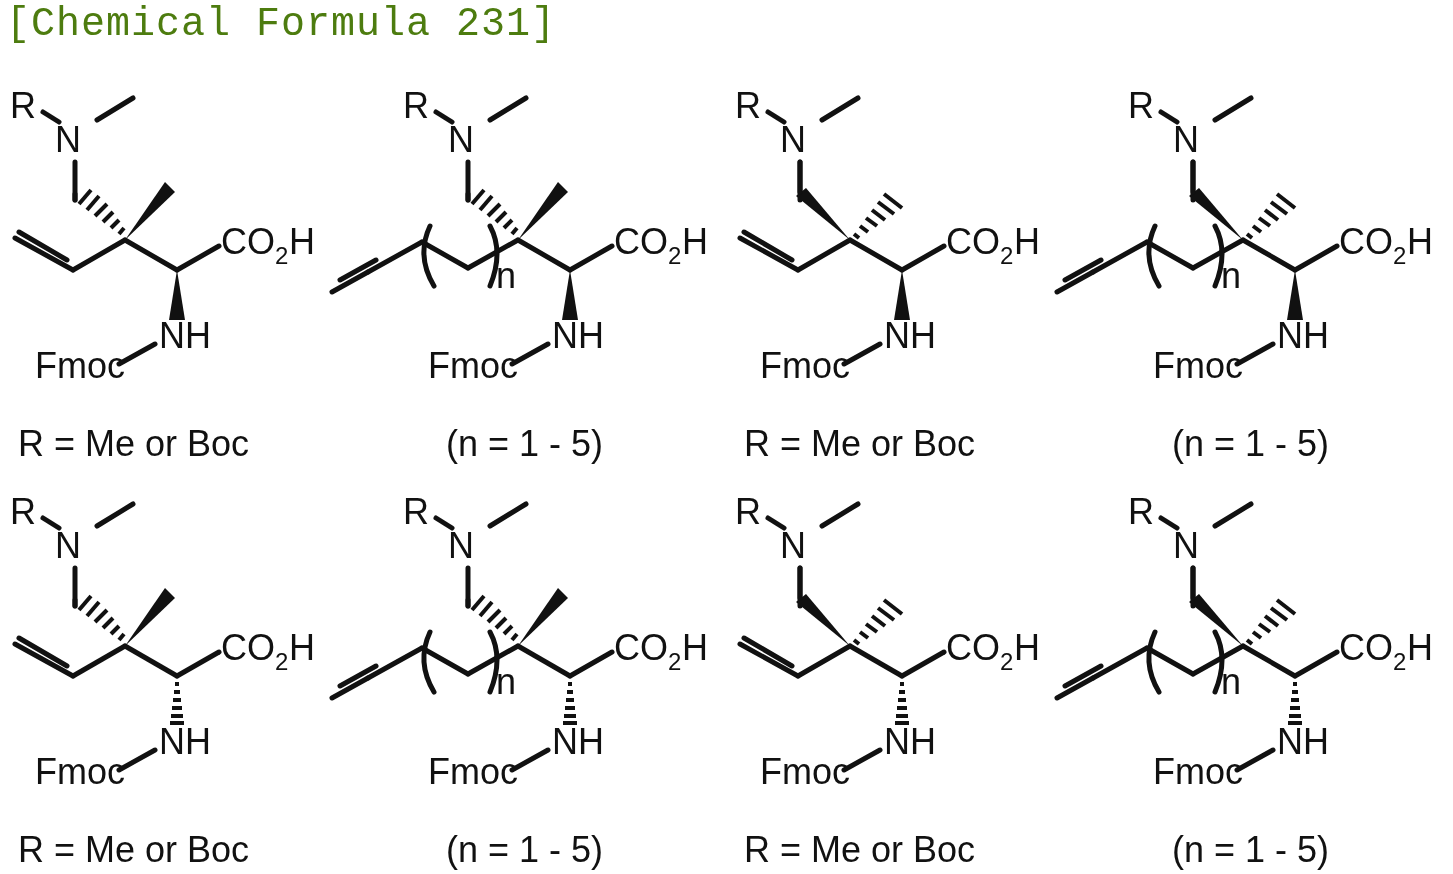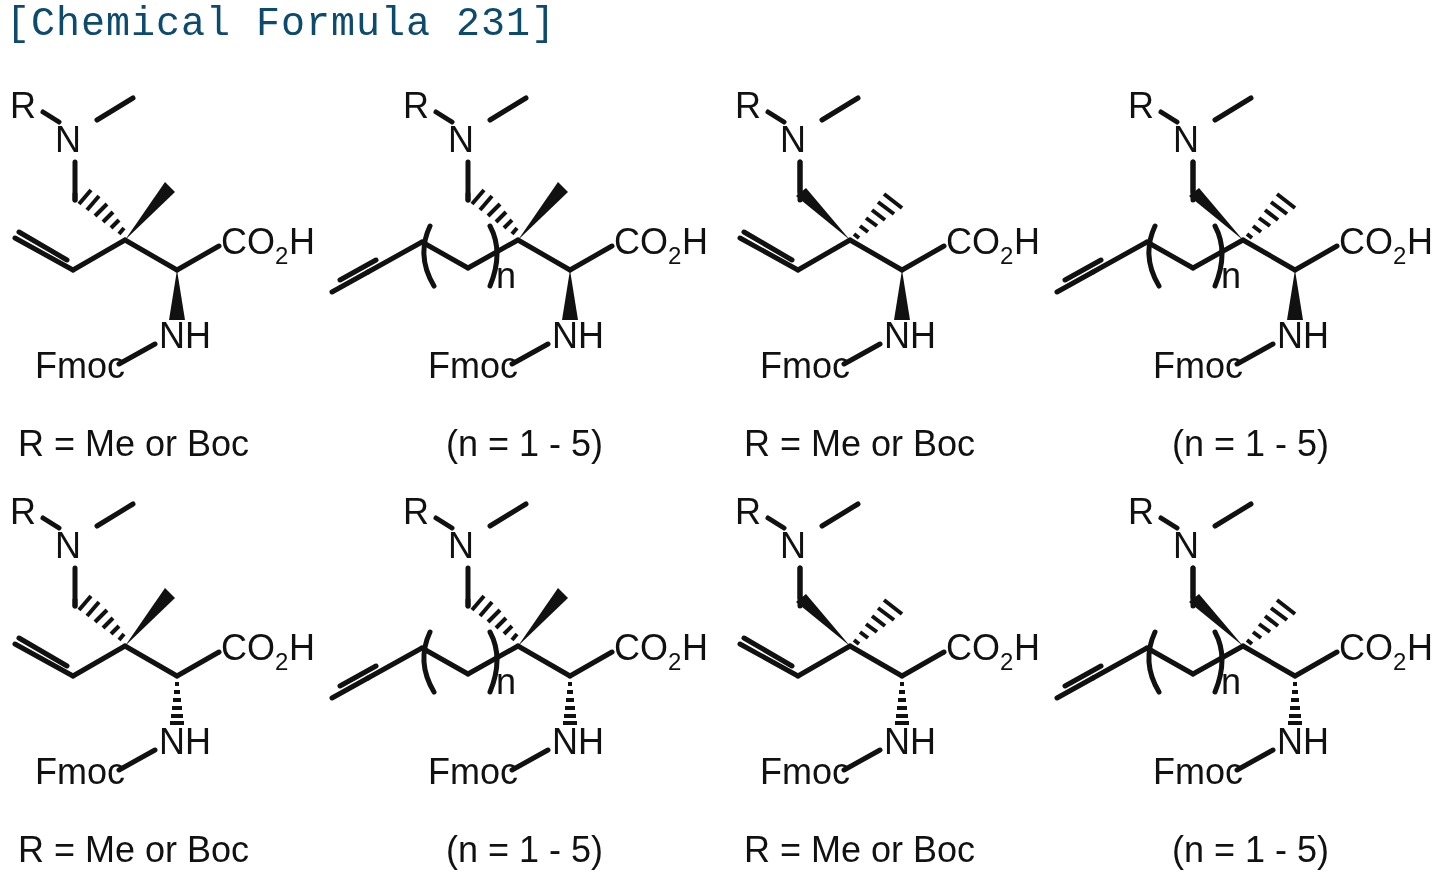--- a/index.html
+++ b/index.html
@@ -1,20 +1,20 @@
 <!DOCTYPE html>
 <html><head>
 <meta charset="utf-8">
 <style>
   html, body { margin: 0; padding: 0; background: #ffffff; }
   body { width: 1453px; height: 874px; position: relative; overflow: hidden; }
   .title {
     position: absolute; left: 6px; top: 2px;
     font-family: "Liberation Mono", "DejaVu Sans Mono", monospace;
-    font-size: 40px; color: #0c4a6e; letter-spacing: 1px; white-space: nowrap;
+    font-size: 40px; color: #4d7c0f; letter-spacing: 1px; white-space: nowrap;
   }
   svg.canvas { position: absolute; left: 0; top: 0; }
   .lbl { font-family: "Liberation Sans", "DejaVu Sans", sans-serif; fill: #111; }
   .atom { font-size: 36px; }
   .sub { font-size: 24px; }
   .cap { font-size: 36px; }
   .bond { stroke: #111; stroke-width: 5; stroke-linecap: round; fill: none; }
   .hash { stroke: #111; stroke-width: 4; }
 </style>
 </head>

